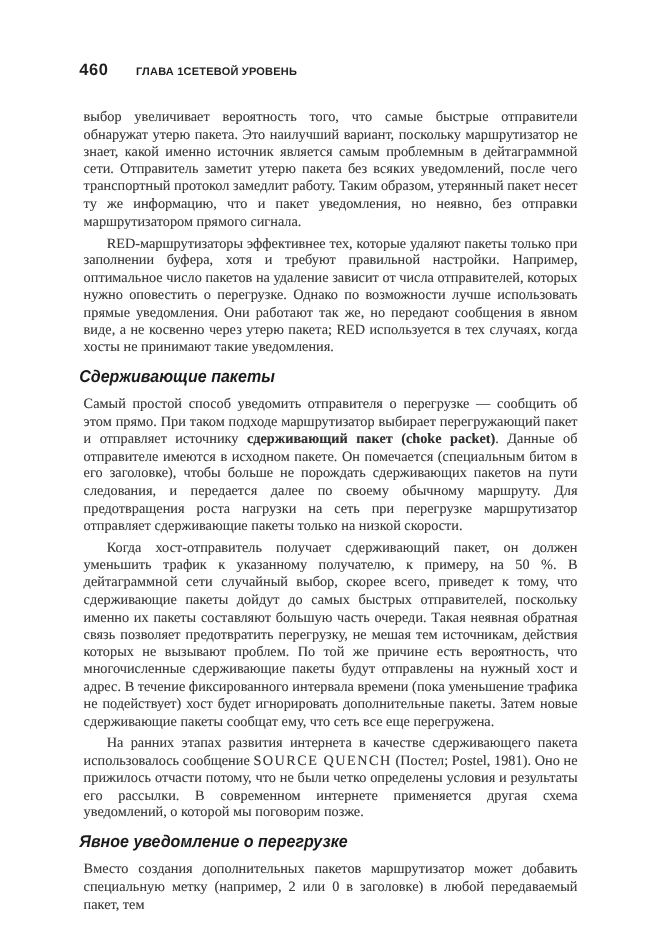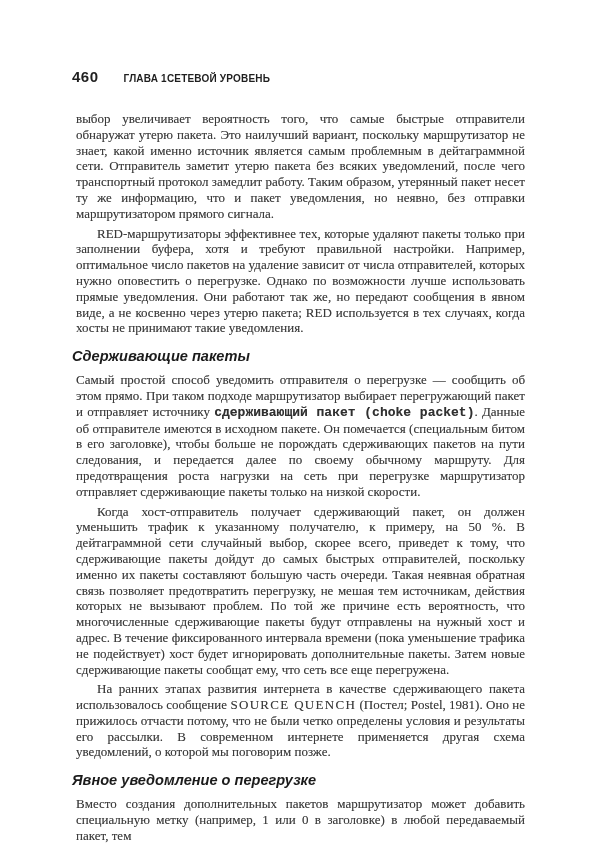--- a/index.html
+++ b/index.html
@@ -11,21 +11,21 @@
     position: relative;
     width: 600px;
     height: 848px;
     background: #ffffff;
     overflow: hidden;
     font-family: "Liberation Serif", serif;
   }
   .content {
     position: absolute;
     left: 72px;
-    top: 68px;
+    top: 55px;
     width: 457px;
   }
   .running-head {
     display: flex;
     align-items: baseline;
     margin: 0 0 26px 0;
     font-family: "Liberation Sans", sans-serif;
     font-weight: 700;
     color: #1f1f1f;
   }
@@ -62,21 +62,20 @@
     font-size: 15.5px;
     line-height: 17px;
     color: #1b1b1b;
     transform: scaleX(0.94);
     transform-origin: 0 50%;
     white-space: nowrap;
   }
   .para strong {
     font-weight: 700;
     color: #303030;
-    font-family: Liberation Mono, monospace;
   }
   .caps {
     letter-spacing: 1.3px;
   }
 </style>
 </head>
 <body>
 
 <div class="page">
   <div class="content">
@@ -94,16 +93,16 @@
     <h2 class="section-heading">Сдерживающие пакеты</h2>
 
     <p class="para"><span>Самый простой способ уведомить отправителя о перегрузке — сообщить об этом прямо. При таком подходе маршрутизатор выбирает перегружающий пакет и отправляет источнику </span><strong>сдерживающий пакет (choke packet)</strong><span>. Данные об отправителе имеются в исходном пакете. Он помечается (специальным битом в его заголовке), чтобы больше не порождать сдерживающих пакетов на пути следования, и передается далее по своему обычному маршруту. Для предотвращения роста нагрузки на сеть при перегрузке маршрутизатор отправляет сдерживающие пакеты только на низкой скорости.</span></p>
 
     <p class="para indent">Когда хост-отправитель получает сдерживающий пакет, он должен уменьшить трафик к указанному получателю, к примеру, на 50 %. В дейтаграммной сети случайный выбор, скорее всего, приведет к тому, что сдерживающие пакеты дойдут до самых быстрых отправителей, поскольку именно их пакеты составляют большую часть очереди. Такая неявная обратная связь позволяет предотвратить перегрузку, не мешая тем источникам, действия которых не вызывают проблем. По той же причине есть вероятность, что многочисленные сдерживающие пакеты будут отправлены на нужный хост и адрес. В течение фиксированного интервала времени (пока уменьшение трафика не подействует) хост будет игнорировать дополнительные пакеты. Затем новые сдерживающие пакеты сообщат ему, что сеть все еще перегружена.</p>
 
     <p class="para indent"><span>На ранних этапах развития интернета в качестве сдерживающего пакета использовалось сообщение </span><span class="caps">SOURCE QUENCH</span><span> (Постел; Postel, 1981). Оно не прижилось отчасти потому, что не были четко определены условия и результаты его рассылки. В современном интернете применяется другая схема уведомлений, о которой мы поговорим позже.</span></p>
 
     <h2 class="section-heading">Явное уведомление о перегрузке</h2>
 
-    <p class="para">Вместо создания дополнительных пакетов маршрутизатор может добавить специальную метку (например, 1 или 0 в заголовке) в любой передаваемый пакет, тем</p>
+    <p class="para">Вместо создания дополнительных пакетов маршрутизатор может добавить специальную метку (например, 2 или 0 в заголовке) в любой передаваемый пакет, тем</p>
 
   </div>
 </div>
 
 </body></html>

